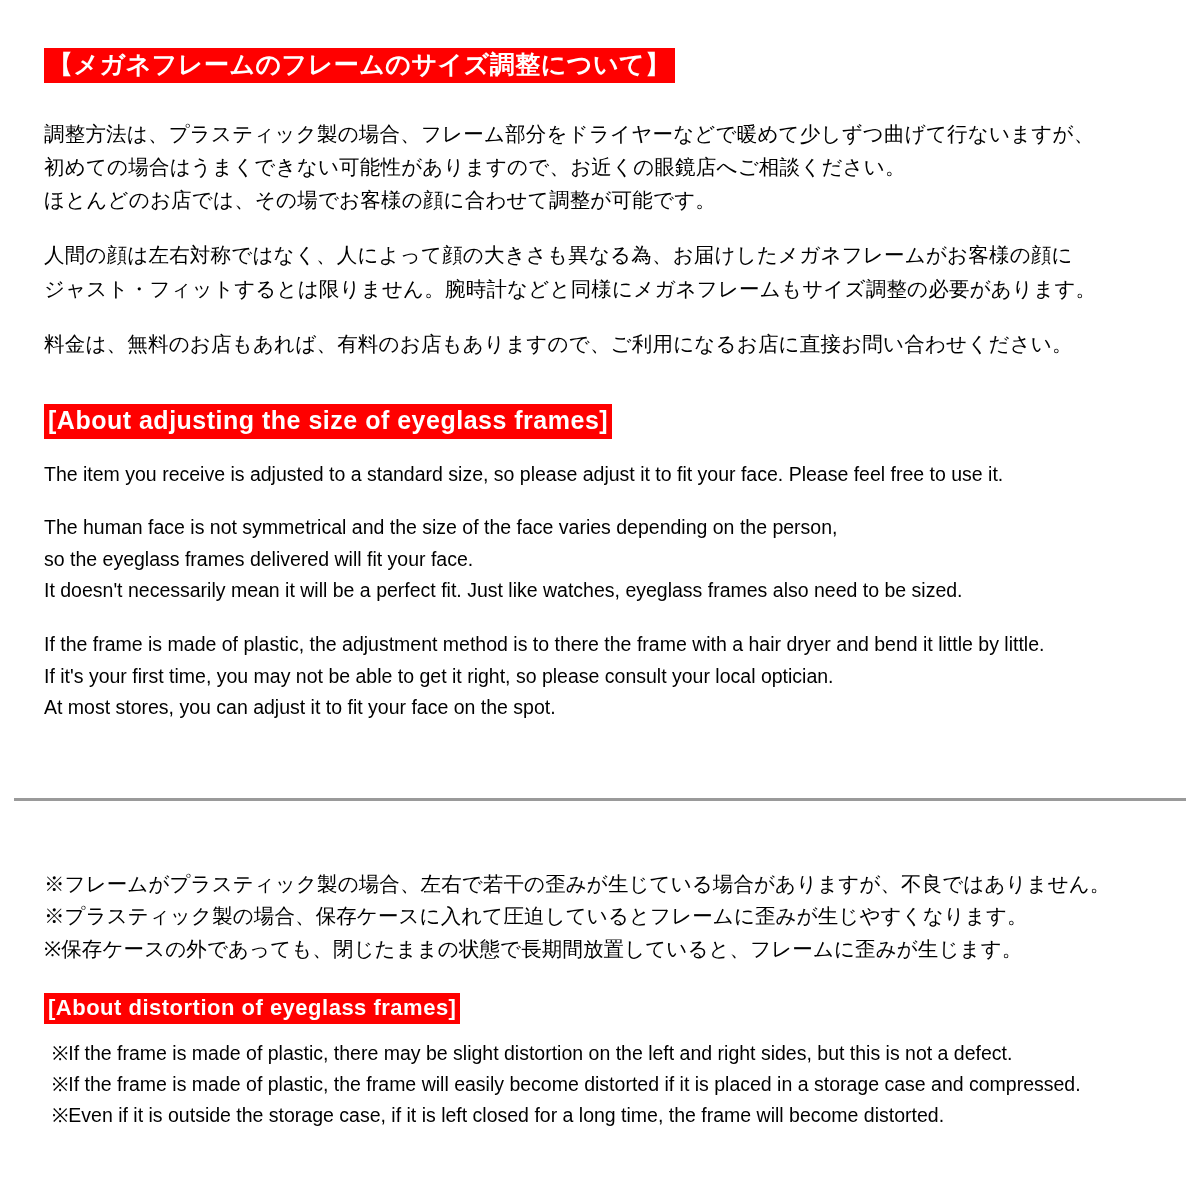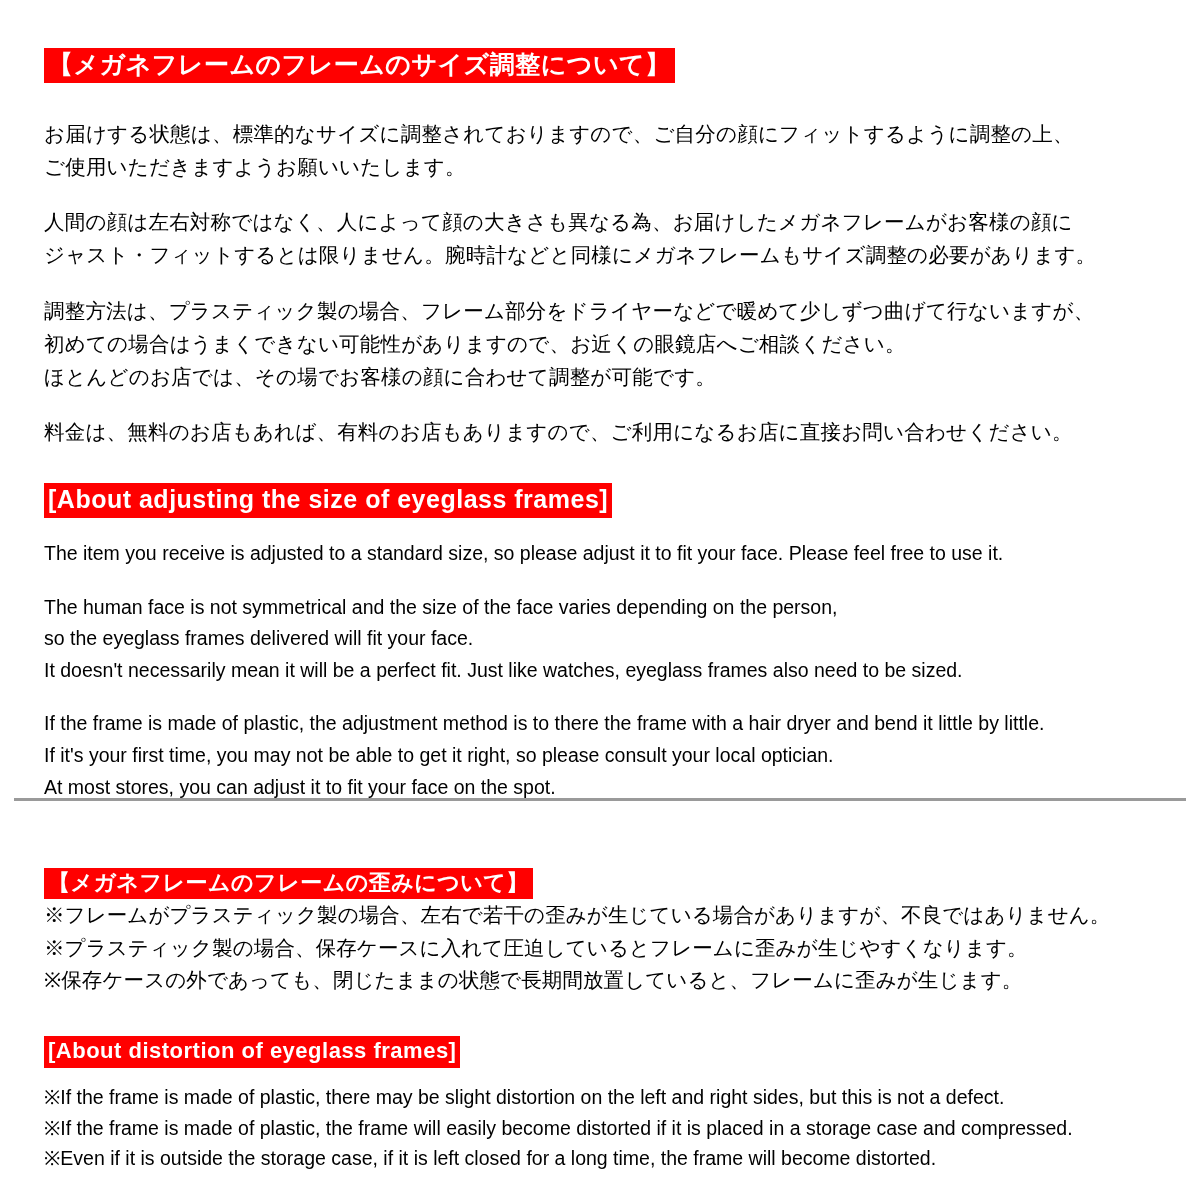--- a/index.html
+++ b/index.html
@@ -46,67 +46,65 @@
     white-space: pre-line;
   }
   .para-en {
     font-size: 19.5px;
     line-height: 1.62;
     margin: 0;
     white-space: pre-line;
   }
   .blk { margin-bottom: 22px; }
   .jp-block-1 { margin-top: 34px; }
-  .en-head-wrap { margin-top: 35px; }
+  .en-head-wrap { margin-top: 44px; }
   .en-block-1 { margin-top: 20px; }
 
   .divider {
     position: absolute;
     left: 14px;
     top: 798px;
     width: 1172px;
     height: 3px;
     background: #9a9a9a;
   }
 
   .section-2 { position: absolute; left: 44px; top: 868px; width: 1112px; }
   .jp-block-2 { }
-  .en-head-wrap-2 { margin-top: 40px; }
+  .en-head-wrap-2 { margin-top: 28px; }
   .en-block-2 { margin-top: 14px; }
   .para-jp-2 {
     font-size: 20.5px;
     line-height: 1.58;
     letter-spacing: 0.1px;
     margin: 0;
     white-space: pre-line;
   }
   .para-en-2 {
     font-size: 19.5px;
     line-height: 1.58;
-    margin: 0;
+    margin: 8px;
     white-space: pre-line;
   }
 </style>
 </head>
 <body>
 
 <div class="page">
 
   <div class="section-1">
 
     <div class="heading-red h-jp-1">【メガネフレームのフレームのサイズ調整について】</div>
 
     <div class="jp-block-1">
-      <p class="para-jp blk">お届けする状態は、標準的なサイズに調整されておりますので、ご自分の顔にフィットするように調整の上、
-ご使用いただきますようお願いいたします。</p>
-      <p class="para-jp blk">人間の顔は左右対称ではなく、人によって顔の大きさも異なる為、お届けしたメガネフレームがお客様の顔に
-ジャスト・フィットするとは限りません。腕時計などと同様にメガネフレームもサイズ調整の必要があります。</p>
       <p class="para-jp blk">調整方法は、プラスティック製の場合、フレーム部分をドライヤーなどで暖めて少しずつ曲げて行ないますが、
 初めての場合はうまくできない可能性がありますので、お近くの眼鏡店へご相談ください。
 ほとんどのお店では、その場でお客様の顔に合わせて調整が可能です。</p>
+      <p class="para-jp blk">人間の顔は左右対称ではなく、人によって顔の大きさも異なる為、お届けしたメガネフレームがお客様の顔に
+ジャスト・フィットするとは限りません。腕時計などと同様にメガネフレームもサイズ調整の必要があります。</p>
       <p class="para-jp">料金は、無料のお店もあれば、有料のお店もありますので、ご利用になるお店に直接お問い合わせください。</p>
     </div>
 
     <div class="en-head-wrap">
       <div class="heading-red h-en-1">[About adjusting the size of eyeglass frames]</div>
     </div>
 
     <div class="en-block-1">
       <p class="para-en blk">The item you receive is adjusted to a standard size, so please adjust it to fit your face. Please feel free to use it.</p>
       <p class="para-en blk">The human face is not symmetrical and the size of the face varies depending on the person,
@@ -116,21 +114,20 @@
 If it's your first time, you may not be able to get it right, so please consult your local optician.
 At most stores, you can adjust it to fit your face on the spot.</p>
     </div>
 
   </div>
 
   <div class="divider"></div>
 
   <div class="section-2">
 
-    <div class="heading-red h-jp-2">【メガネフレームのフレームの歪みについて】</div>
 
     <div class="jp-block-2">
       <p class="para-jp-2">※フレームがプラスティック製の場合、左右で若干の歪みが生じている場合がありますが、不良ではありません。
 ※プラスティック製の場合、保存ケースに入れて圧迫しているとフレームに歪みが生じやすくなります。
 ※保存ケースの外であっても、閉じたままの状態で長期間放置していると、フレームに歪みが生じます。</p>
     </div>
 
     <div class="en-head-wrap-2">
       <div class="heading-red h-en-2">[About distortion of eyeglass frames]</div>
     </div>

